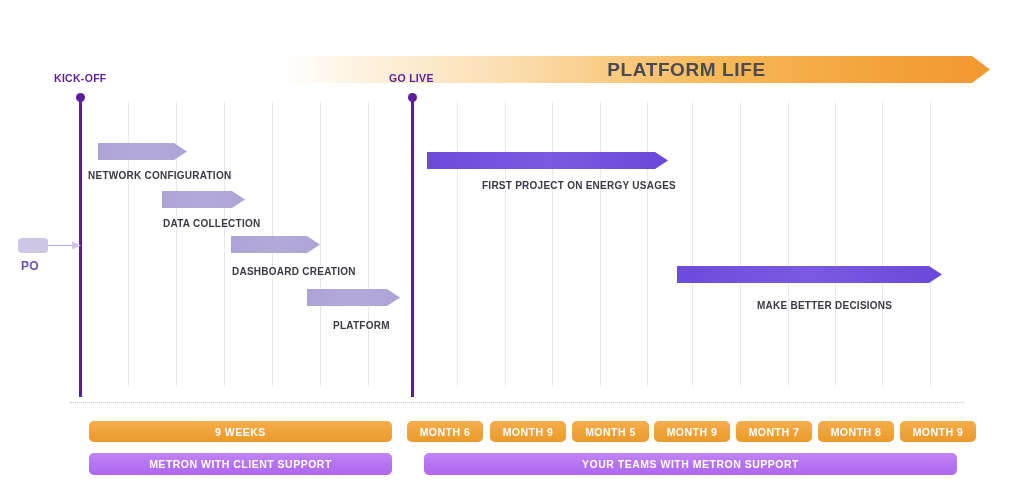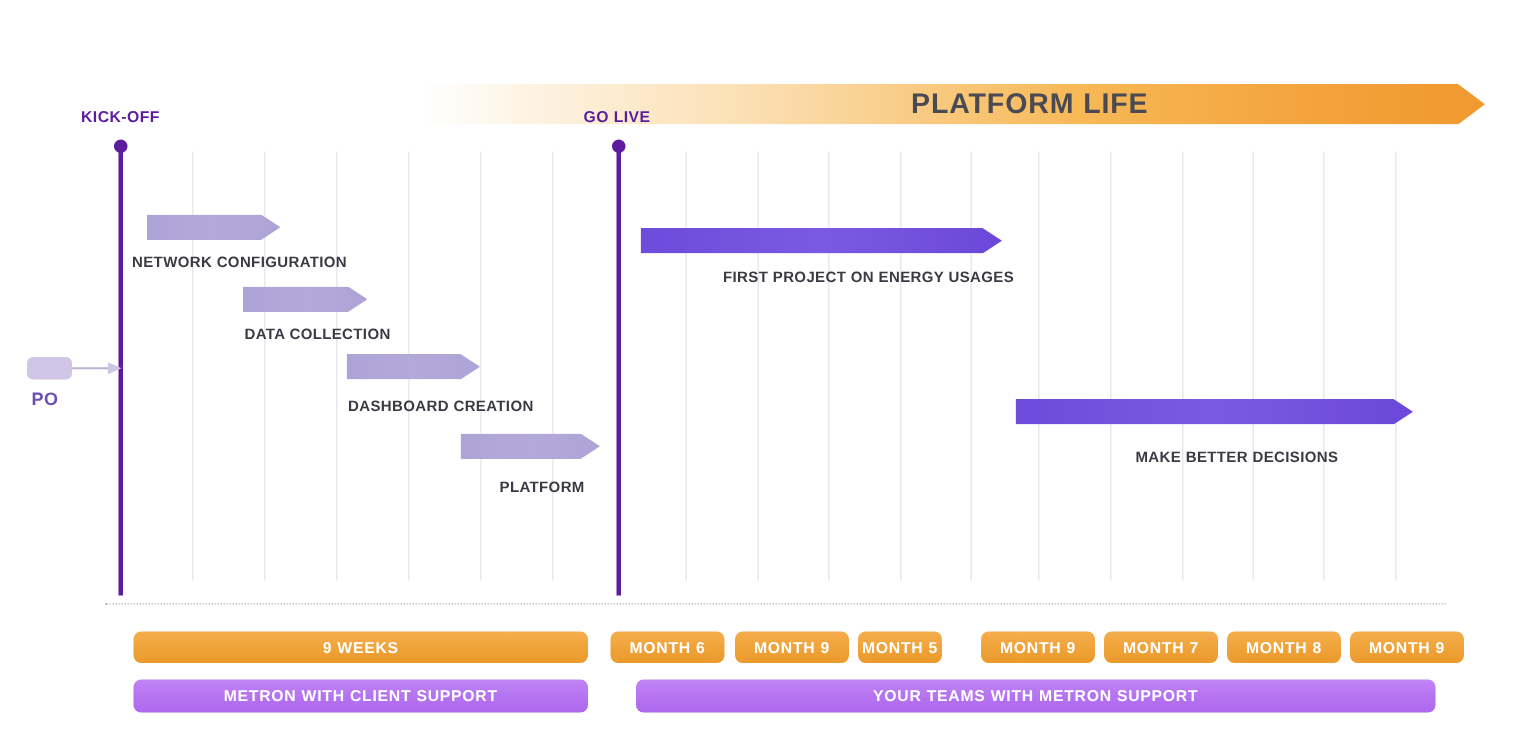--- a/index.html
+++ b/index.html
@@ -167,21 +167,21 @@
 
   <div class="pill orange dur" style="left:89px;  width:303px">
     <span>9 WEEKS</span>
   </div>
   <div class="pill orange dur" style="left:407px; width:76px">
     <span>MONTH 6</span>
   </div>
   <div class="pill orange dur" style="left:490px; width:76px">
     <span>MONTH 9</span>
   </div>
-  <div class="pill orange dur" style="left:572px; width:56px">
+  <div class="pill orange dur" style="left:572px; width:77px">
     <span>MONTH 5</span>
   </div>
   <div class="pill orange dur" style="left:654px; width:76px">
     <span>MONTH 9</span>
   </div>
   <div class="pill orange dur" style="left:736px; width:76px">
     <span>MONTH 7</span>
   </div>
   <div class="pill orange dur" style="left:818px; width:76px">
     <span>MONTH 8</span>

